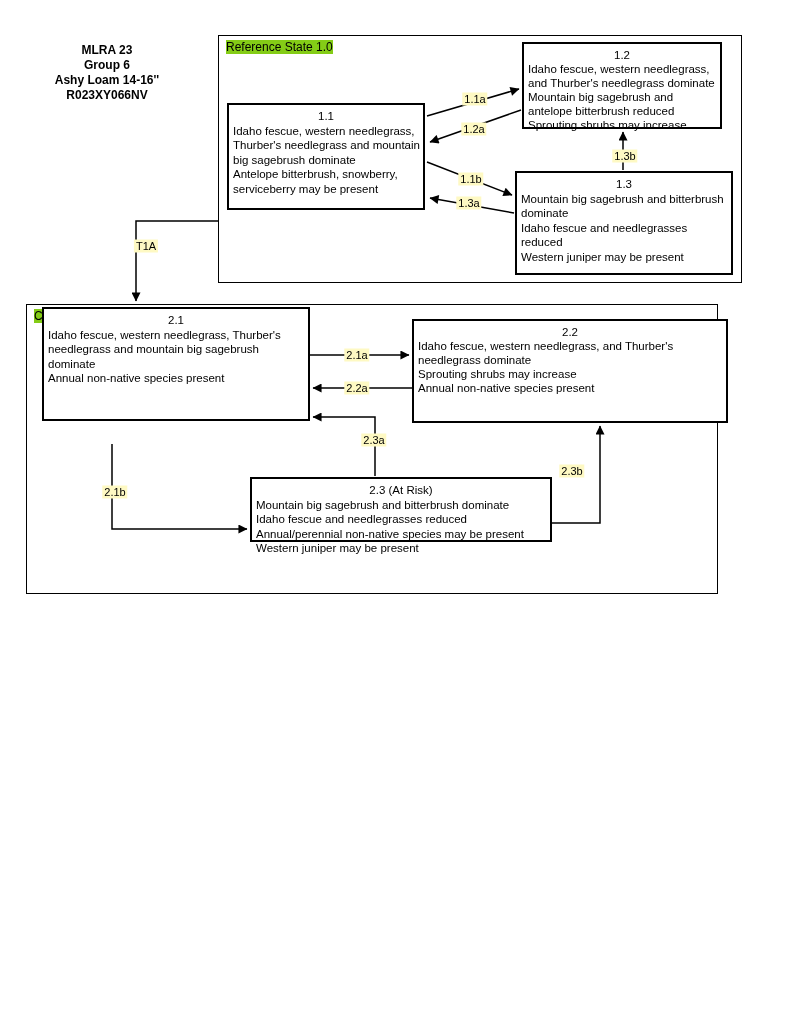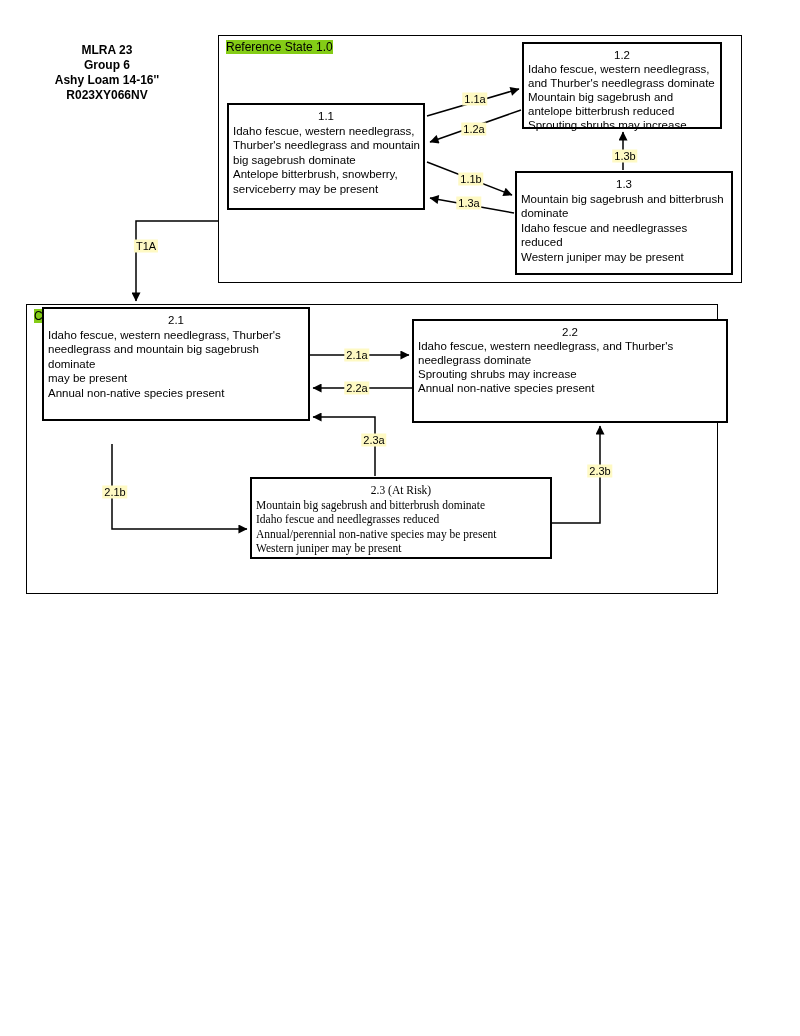--- a/index.html
+++ b/index.html
@@ -93,33 +93,32 @@
 
   <div class="group-box" style="left:26px; top:304px; width:692px; height:290px;text-align:right;">
     <div class="group-label">Current Potential State 2.0</div>
   </div>
 
   <div class="node-box" style="left:42px; top:307px; width:268px; height:114px;">
     <div class="node-title">2.1</div>
     <div class="node-line">Idaho fescue, western needlegrass, Thurber's</div>
     <div class="node-line">needlegrass and mountain big sagebrush</div>
     <div class="node-line">dominate</div>
-    <div class="node-line">may be present</div>
     <div class="node-line">Annual non-native species present</div>
   </div>
 
   <div class="node-box" style="left:412px; top:319px; width:316px; height:104px; line-height:14px;">
     <div class="node-title">2.2</div>
     <div class="node-line">Idaho fescue, western needlegrass, and Thurber's</div>
     <div class="node-line">needlegrass dominate</div>
     <div class="node-line">Sprouting shrubs may increase</div>
     <div class="node-line">Annual non-native species present</div>
   </div>
 
-  <div class="node-box" style="left:250px; top:477px; width:302px; height:82px;font-family:Liberation Serif, serif;">
+  <div class="node-box" style="left:250px; top:477px; width:302px; height:65px;">
     <div class="node-title">2.3 (At Risk)</div>
     <div class="node-line">Mountain big sagebrush and bitterbrush dominate</div>
     <div class="node-line">Idaho fescue and needlegrasses reduced</div>
     <div class="node-line">Annual/perennial non-native species may be present</div>
     <div class="node-line">Western juniper may be present</div>
   </div>
 
   <svg class="arrows" viewBox="0 0 800 1036">
     <defs>
       <marker id="ah" viewBox="0 0 10 10" refX="9.5" refY="5" orient="auto" markerUnits="userSpaceOnUse" markerWidth="11" markerHeight="9">
@@ -142,15 +141,15 @@
   <div class="arrow-label" style="left:475px; top:99px;">1.1a</div>
   <div class="arrow-label" style="left:474px; top:129px;">1.2a</div>
   <div class="arrow-label" style="left:471px; top:179px;">1.1b</div>
   <div class="arrow-label" style="left:469px; top:203px;">1.3a</div>
   <div class="arrow-label" style="left:625px; top:156px;">1.3b</div>
   <div class="arrow-label" style="left:146px; top:246px;">T1A</div>
   <div class="arrow-label" style="left:357px; top:355px;">2.1a</div>
   <div class="arrow-label" style="left:357px; top:388px;">2.2a</div>
   <div class="arrow-label" style="left:374px; top:440px;">2.3a</div>
   <div class="arrow-label" style="left:115px; top:492px;">2.1b</div>
-  <div class="arrow-label" style="left:600px; top:471px;">2.3b</div>
+  <div class="arrow-label" style="left:572px; top:471px;">2.3b</div>
 
 </div>
 
 </body></html>

